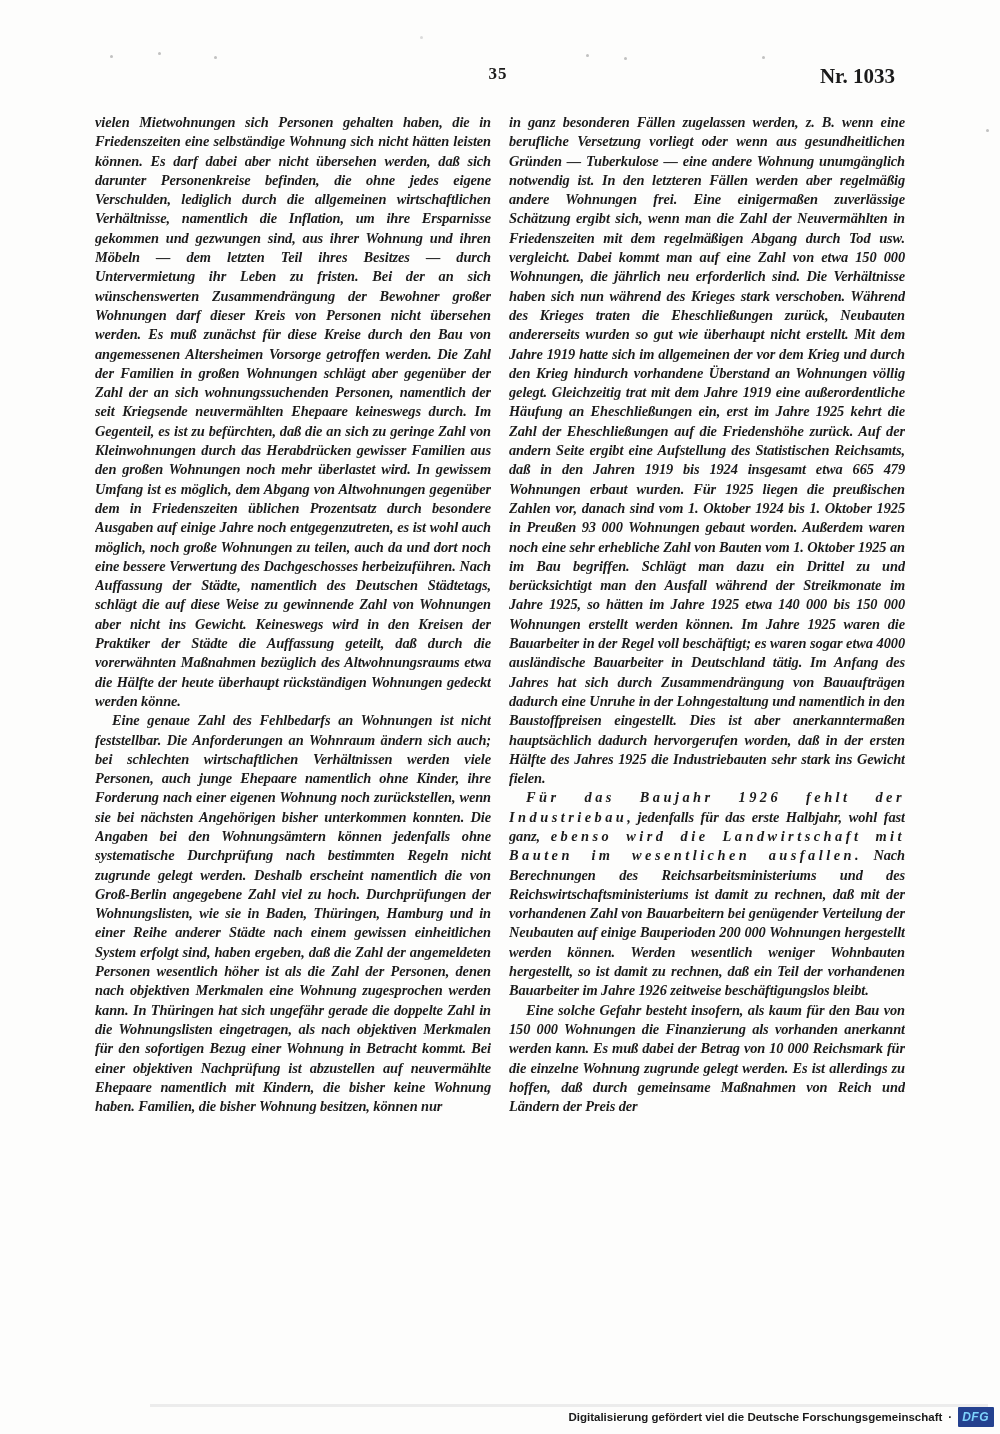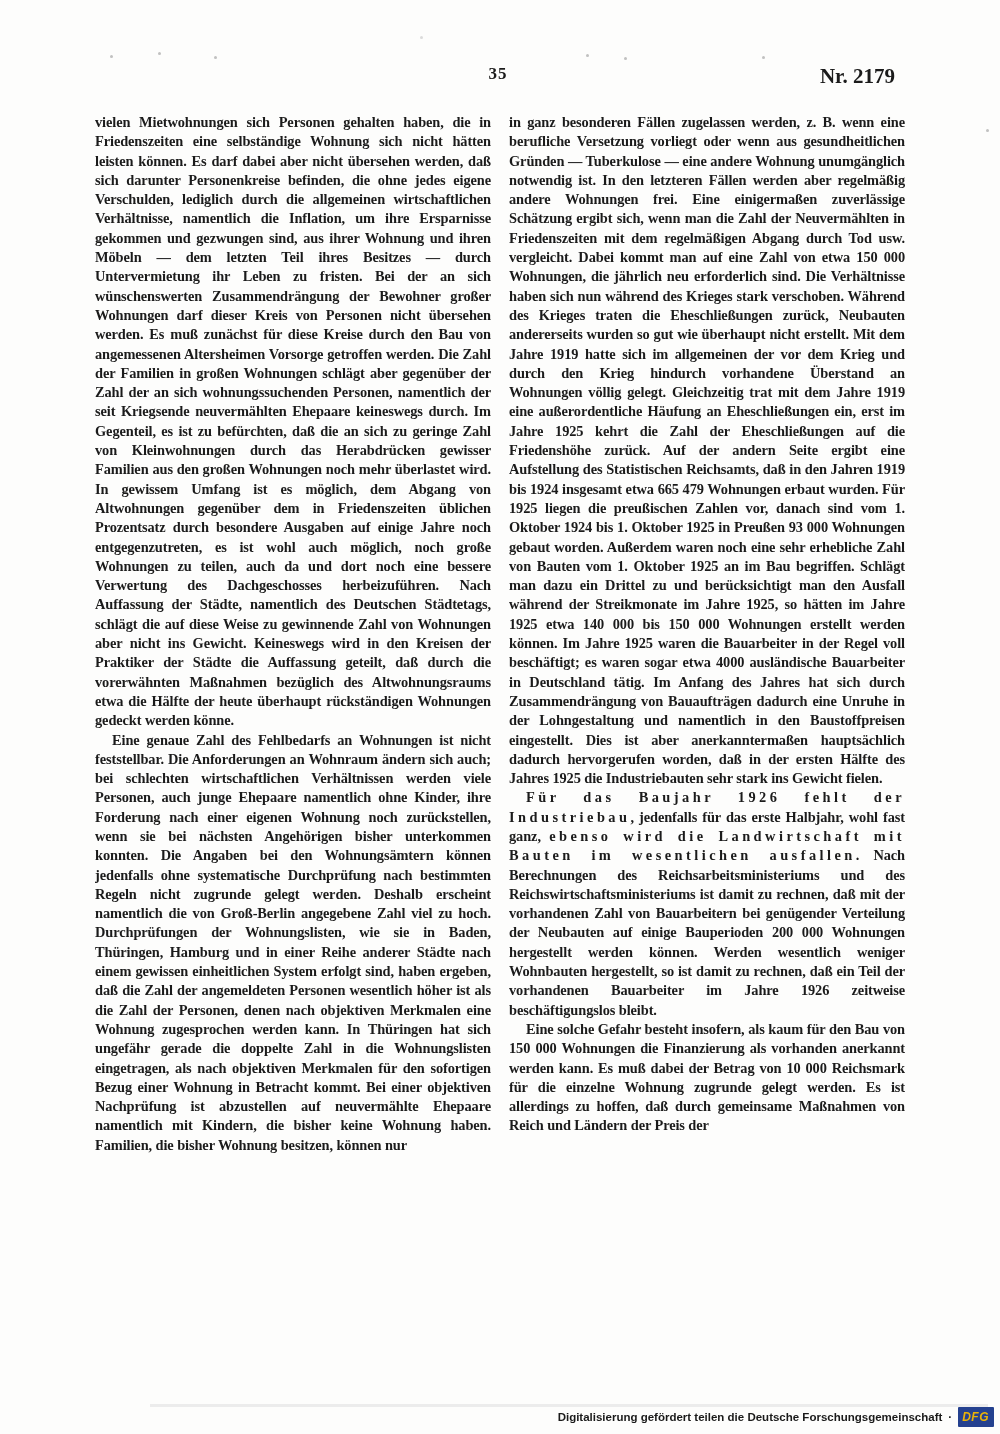--- a/index.html
+++ b/index.html
@@ -39,20 +39,21 @@
 
   
   .body {
     position: absolute;
     top: 113px;
     left: 95px;
     width: 810px;
     height: 1170px;
     display: flex;
     gap: 18px;
+    font-style: italic;
   }
   .col {
     width: 396px;
     height: 100%;
     overflow: hidden;
     text-align: justify;
   }
   .col p {
     margin: 0;
     font-size: 14.4px;
@@ -82,21 +83,21 @@
     align-items: center;
     gap: 6px;
     font-family: "Liberation Sans", sans-serif;
     font-size: 11.5px;
     font-weight: bold;
     color: #1a1a1a;
   }
   .dfg {
     display: inline-block;
     background: #24418f;
-    color: #eab308;
+    color: #7dd3fc;
     font-style: italic;
     font-weight: bold;
     font-size: 12px;
     line-height: 14px;
     padding: 3px 5px 3px 4px;
     letter-spacing: 0.5px;
     border-radius: 1px;
   }
 
   
@@ -117,35 +118,35 @@
   <div class="speck" style="left:158px; top:52px;"></div>
   <div class="speck" style="left:214px; top:56px;"></div>
   <div class="speck" style="left:586px; top:54px;"></div>
   <div class="speck" style="left:624px; top:57px;"></div>
   <div class="speck" style="left:762px; top:56px;"></div>
   <div class="speck" style="left:986px; top:129px;"></div>
   <div class="speck" style="left:420px; top:36px; opacity:0.3;"></div>
 
   <div class="header">
     <span class="page-num">35</span>
-    <span class="issue-num">Nr. 2179</span>
+    <span class="issue-num">Nr. 1033</span>
   </div>
 
   <div class="body">
     <div class="col">
         <p class="para" lang="de"><span class="plain">vielen Mietwohnungen sich Personen gehalten haben, die in Friedenszeiten eine selbständige Wohnung sich nicht hätten leisten können. Es darf dabei aber nicht übersehen werden, daß sich darunter Personenkreise befinden, die ohne jedes eigene Verschulden, lediglich durch die allgemeinen wirtschaftlichen Verhältnisse, namentlich die Inflation, um ihre Ersparnisse gekommen und gezwungen sind, aus ihrer Wohnung und ihren Möbeln — dem letzten Teil ihres Besitzes — durch Untervermietung ihr Leben zu fristen. Bei der an sich wünschenswerten Zusammendrängung der Bewohner großer Wohnungen darf dieser Kreis von Personen nicht übersehen werden. Es muß zunächst für diese Kreise durch den Bau von angemessenen Altersheimen Vorsorge getroffen werden. Die Zahl der Familien in großen Wohnungen schlägt aber gegenüber der Zahl der an sich wohnungssuchenden Personen, namentlich der seit Kriegsende neuvermählten Ehepaare keineswegs durch. Im Gegenteil, es ist zu befürchten, daß die an sich zu geringe Zahl von Kleinwohnungen durch das Herabdrücken gewisser Familien aus den großen Wohnungen noch mehr überlastet wird. In gewissem Umfang ist es möglich, dem Abgang von Altwohnungen gegenüber dem in Friedenszeiten üblichen Prozentsatz durch besondere Ausgaben auf einige Jahre noch entgegenzutreten, es ist wohl auch möglich, noch große Wohnungen zu teilen, auch da und dort noch eine bessere Verwertung des Dachgeschosses herbeizuführen. Nach Auffassung der Städte, namentlich des Deutschen Städtetags, schlägt die auf diese Weise zu gewinnende Zahl von Wohnungen aber nicht ins Gewicht. Keineswegs wird in den Kreisen der Praktiker der Städte die Auffassung geteilt, daß durch die vorerwähnten Maßnahmen bezüglich des Altwohnungsraums etwa die Hälfte der heute überhaupt rückständigen Wohnungen gedeckt werden könne.</span></p>
         <p class="para indent" lang="de"><span class="plain">Eine genaue Zahl des Fehlbedarfs an Wohnungen ist nicht feststellbar. Die Anforderungen an Wohnraum ändern sich auch; bei schlechten wirtschaftlichen Verhältnissen werden viele Personen, auch junge Ehepaare namentlich ohne Kinder, ihre Forderung nach einer eigenen Wohnung noch zurückstellen, wenn sie bei nächsten Angehörigen bisher unterkommen konnten. Die Angaben bei den Wohnungsämtern können jedenfalls ohne systematische Durchprüfung nach bestimmten Regeln nicht zugrunde gelegt werden. Deshalb erscheint namentlich die von Groß-Berlin angegebene Zahl viel zu hoch. Durchprüfungen der Wohnungslisten, wie sie in Baden, Thüringen, Hamburg und in einer Reihe anderer Städte nach einem gewissen einheitlichen System erfolgt sind, haben ergeben, daß die Zahl der angemeldeten Personen wesentlich höher ist als die Zahl der Personen, denen nach objektiven Merkmalen eine Wohnung zugesprochen werden kann. In Thüringen hat sich ungefähr gerade die doppelte Zahl in die Wohnungslisten eingetragen, als nach objektiven Merkmalen für den sofortigen Bezug einer Wohnung in Betracht kommt. Bei einer objektiven Nachprüfung ist abzustellen auf neuvermählte Ehepaare namentlich mit Kindern, die bisher keine Wohnung haben. Familien, die bisher Wohnung besitzen, können nur</span></p>
       </div>
     <div class="col">
         <p class="para" lang="de"><span class="plain">in ganz besonderen Fällen zugelassen werden, z. B. wenn eine berufliche Versetzung vorliegt oder wenn aus gesundheitlichen Gründen — Tuberkulose — eine andere Wohnung unumgänglich notwendig ist. In den letzteren Fällen werden aber regelmäßig andere Wohnungen frei. Eine einigermaßen zuverlässige Schätzung ergibt sich, wenn man die Zahl der Neuvermählten in Friedenszeiten mit dem regelmäßigen Abgang durch Tod usw. vergleicht. Dabei kommt man auf eine Zahl von etwa 150&nbsp;000 Wohnungen, die jährlich neu erforderlich sind. Die Verhältnisse haben sich nun während des Krieges stark verschoben. Während des Krieges traten die Eheschließungen zurück, Neubauten andererseits wurden so gut wie überhaupt nicht erstellt. Mit dem Jahre 1919 hatte sich im allgemeinen der vor dem Krieg und durch den Krieg hindurch vorhandene Überstand an Wohnungen völlig gelegt. Gleichzeitig trat mit dem Jahre 1919 eine außerordentliche Häufung an Eheschließungen ein, erst im Jahre 1925 kehrt die Zahl der Eheschließungen auf die Friedenshöhe zurück. Auf der andern Seite ergibt eine Aufstellung des Statistischen Reichsamts, daß in den Jahren 1919 bis 1924 insgesamt etwa 665&nbsp;479 Wohnungen erbaut wurden. Für 1925 liegen die preußischen Zahlen vor, danach sind vom 1. Oktober 1924 bis 1. Oktober 1925 in Preußen 93&nbsp;000 Wohnungen gebaut worden. Außerdem waren noch eine sehr erhebliche Zahl von Bauten vom 1. Oktober 1925 an im Bau begriffen. Schlägt man dazu ein Drittel zu und berücksichtigt man den Ausfall während der Streikmonate im Jahre 1925, so hätten im Jahre 1925 etwa 140&nbsp;000 bis 150&nbsp;000 Wohnungen erstellt werden können. Im Jahre 1925 waren die Bauarbeiter in der Regel voll beschäftigt; es waren sogar etwa 4000 ausländische Bauarbeiter in Deutschland tätig. Im Anfang des Jahres hat sich durch Zusammendrängung von Bauaufträgen dadurch eine Unruhe in der Lohngestaltung und namentlich in den Baustoffpreisen eingestellt. Dies ist aber anerkanntermaßen hauptsächlich dadurch hervorgerufen worden, daß in der ersten Hälfte des Jahres 1925 die Industriebauten sehr stark ins Gewicht fielen.</span></p>
         <p class="para indent" lang="de"><span class="spaced">Für das Baujahr 1926 fehlt der Industriebau</span><span class="plain">, jedenfalls für das erste Halbjahr, wohl fast ganz, </span><span class="spaced">ebenso wird die Landwirtschaft mit Bauten im wesentlichen ausfallen</span><span class="plain">. Nach Berechnungen des Reichsarbeitsministeriums und des Reichswirtschaftsministeriums ist damit zu rechnen, daß mit der vorhandenen Zahl von Bauarbeitern bei genügender Verteilung der Neubauten auf einige Bauperioden 200&nbsp;000 Wohnungen hergestellt werden können. Werden wesentlich weniger Wohnbauten hergestellt, so ist damit zu rechnen, daß ein Teil der vorhandenen Bauarbeiter im Jahre 1926 zeitweise beschäftigungslos bleibt.</span></p>
         <p class="para indent" lang="de"><span class="plain">Eine solche Gefahr besteht insofern, als kaum für den Bau von 150&nbsp;000 Wohnungen die Finanzierung als vorhanden anerkannt werden kann. Es muß dabei der Betrag von 10&nbsp;000 Reichsmark für die einzelne Wohnung zugrunde gelegt werden. Es ist allerdings zu hoffen, daß durch gemeinsame Maßnahmen von Reich und Ländern der Preis der</span></p>
       </div>
   </div>
 
   <div class="smear"></div>
   <div class="footer">
-    <span>Digitalisierung gefördert teilen die Deutsche Forschungsgemeinschaft</span>
+    <span>Digitalisierung gefördert viel die Deutsche Forschungsgemeinschaft</span>
     <span>·</span>
     <span class="dfg">DFG</span>
   </div>
 
 </div>
 
 </body></html>

